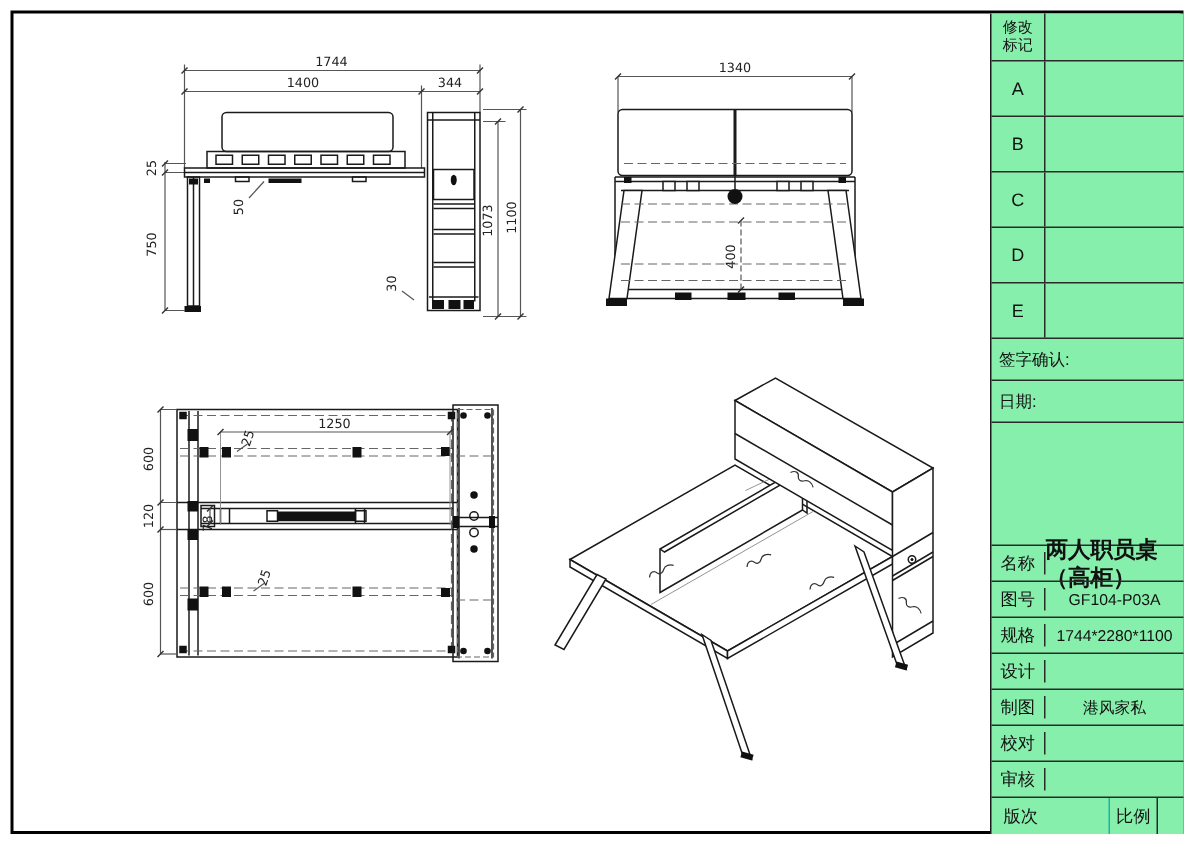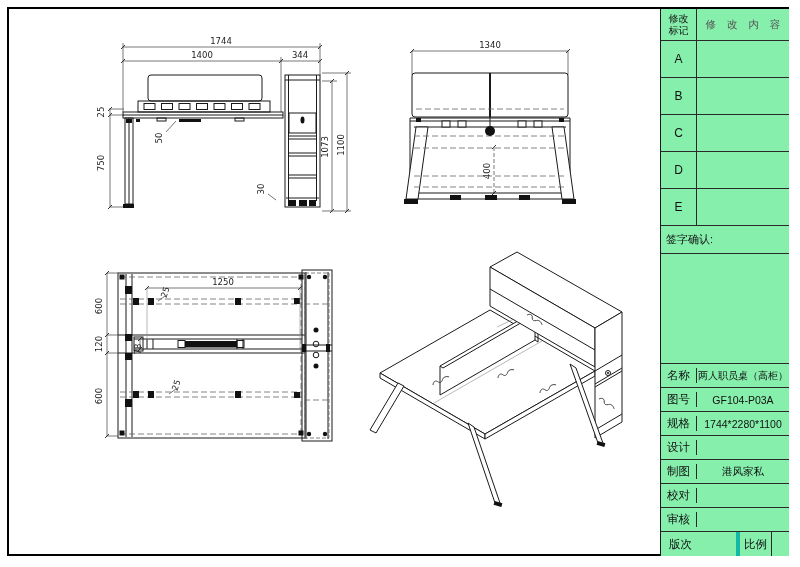--- a/index.html
+++ b/index.html
@@ -19,23 +19,23 @@
   .rev-head .lblcell{font-size:10px;line-height:1.15;}
   .rev-head .valcell{font-size:10.5px;letter-spacing:4px;color:#555;padding-left:4px;}
   .rev-row{height:37px;}
   .rev-row .lblcell{font-size:12px;}
   .line-row{height:28px;font-size:11px;text-align:right;}
   .line-row .txt{padding-left:5px;display:flex;align-items:center;}
   .spacer{flex:1;}
   .f-row{height:24px;align-items:center;}
   .f-row .lblcell{font-size:11.5px;}
   .f-row .valcell{font-size:10.5px;}
-  .f-row .valcell.small{font-size:10px;}
+  .f-row .valcell.small{font-size:15px;font-weight:bold;}
   .foot{height:25px;font-size:11.5px;}
-  .foot .c1{width:79px;border-right:4px solid #14b8a6;display:flex;align-items:center;padding-left:8px;box-sizing:border-box;}
+  .foot .c1{width:79px;border-right:1px solid #14b8a6;display:flex;align-items:center;padding-left:8px;box-sizing:border-box;}
   .foot .c2{width:32px;border-right:1px solid #2a2a2a;display:flex;align-items:center;justify-content:center;box-sizing:border-box;}
   .foot .c3{flex:1;}
   
   svg text{font-family:"DejaVu Sans","Liberation Sans",sans-serif;font-size:8.5px;fill:#222;}
   .obj{stroke:#1a1a1a;fill:none;stroke-width:1;}
   .objf{stroke:#1a1a1a;fill:#fff;stroke-width:1;}
   .blk{fill:#111;stroke:none;}
   .dim{stroke:#555;fill:none;stroke-width:0.8;}
   .tick{stroke:#333;stroke-width:1;}
   .hid{stroke:#666;fill:none;stroke-width:0.8;stroke-dasharray:6 3;}
@@ -345,21 +345,20 @@
   </svg>
 
   <div class="tb">
     <div class="tb-row rev-head">
       <div class="lblcell">
         <div>
             <div>修改</div>
             <div>标记</div>
           </div>
       </div>
-      <div class="valcell">修 改 内 容</div>
     </div>
     <div class="tb-row rev-row">
       <div class="lblcell">A</div>
       <div class="valcell"></div>
     </div>
     <div class="tb-row rev-row">
       <div class="lblcell">B</div>
       <div class="valcell"></div>
     </div>
     <div class="tb-row rev-row">
@@ -369,20 +368,23 @@
     <div class="tb-row rev-row">
       <div class="lblcell">D</div>
       <div class="valcell"></div>
     </div>
     <div class="tb-row rev-row">
       <div class="lblcell">E</div>
       <div class="valcell"></div>
     </div>
     <div class="tb-row line-row">
       <div class="txt">签字确认:</div>
+    </div>
+    <div class="tb-row line-row">
+      <div class="txt">日期:</div>
     </div>
     <div class="tb-row spacer"></div>
     <div class="tb-row f-row">
       <div class="lblcell">名称</div>
       <div class="valcell small">两人职员桌（高柜）</div>
     </div>
     <div class="tb-row f-row">
       <div class="lblcell">图号</div>
       <div class="valcell">GF104-P03A</div>
     </div>

